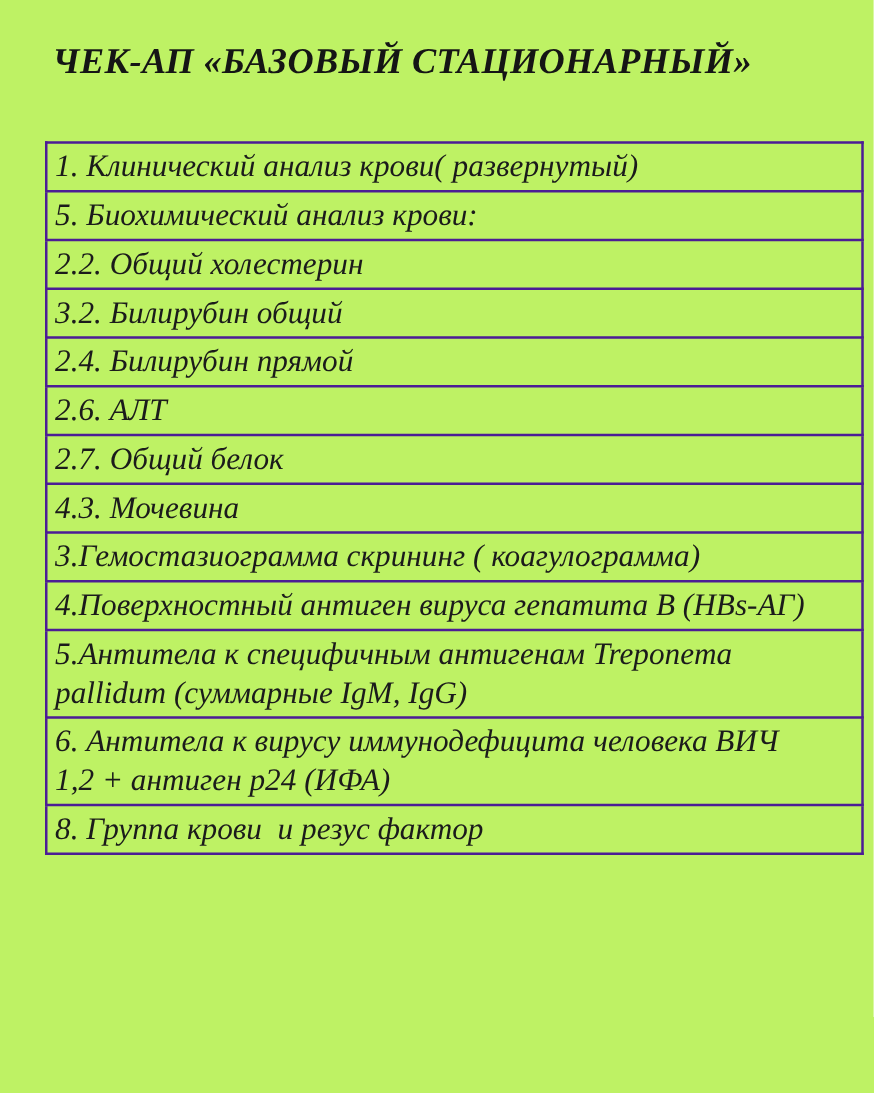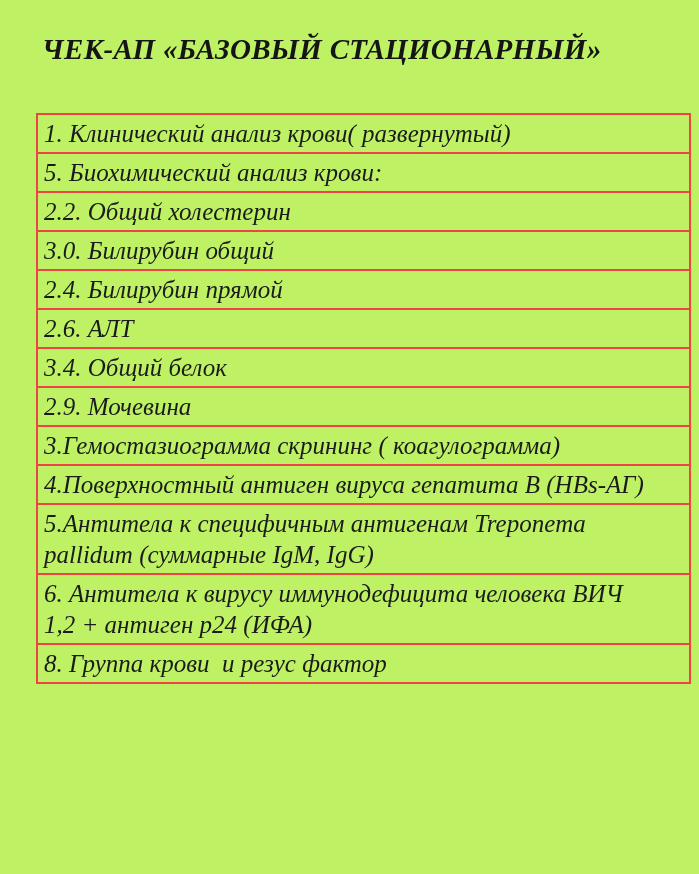--- a/index.html
+++ b/index.html
@@ -30,21 +30,21 @@
   }
   table.checklist {
     position: absolute;
     left: 36px;
     top: 113px;
     width: 655px;
     border-collapse: collapse;
     table-layout: fixed;
   }
   table.checklist td {
-    border: 2px solid #ef4444;
+    border: 2px solid #4c1d95;
     font-size: 25px;
     line-height: 31px;
     padding: 3px 6px 3px 6px;
     color: #1b1b1b;
     white-space: pre-wrap;
     vertical-align: middle;
     overflow: hidden;
   }
 </style>
 </head>
@@ -58,33 +58,33 @@
         <tr>
           <td>1. Клинический анализ крови( развернутый)</td>
         </tr>
         <tr>
           <td>5. Биохимический анализ крови:</td>
         </tr>
         <tr>
           <td>2.2. Общий холестерин</td>
         </tr>
         <tr>
-          <td>3.0. Билирубин общий</td>
+          <td>3.2. Билирубин общий</td>
         </tr>
         <tr>
           <td>2.4. Билирубин прямой</td>
         </tr>
         <tr>
           <td>2.6. АЛТ</td>
         </tr>
         <tr>
-          <td>3.4. Общий белок</td>
+          <td>2.7. Общий белок</td>
         </tr>
         <tr>
-          <td>2.9. Мочевина</td>
+          <td>4.3. Мочевина</td>
         </tr>
         <tr>
           <td>3.Гемостазиограмма скрининг ( коагулограмма)</td>
         </tr>
         <tr>
           <td>4.Поверхностный антиген вируса гепатита В (HBs-АГ)</td>
         </tr>
         <tr>
           <td>5.Антитела к специфичным антигенам Treponema
 pallidum (суммарные IgM, IgG)</td>

